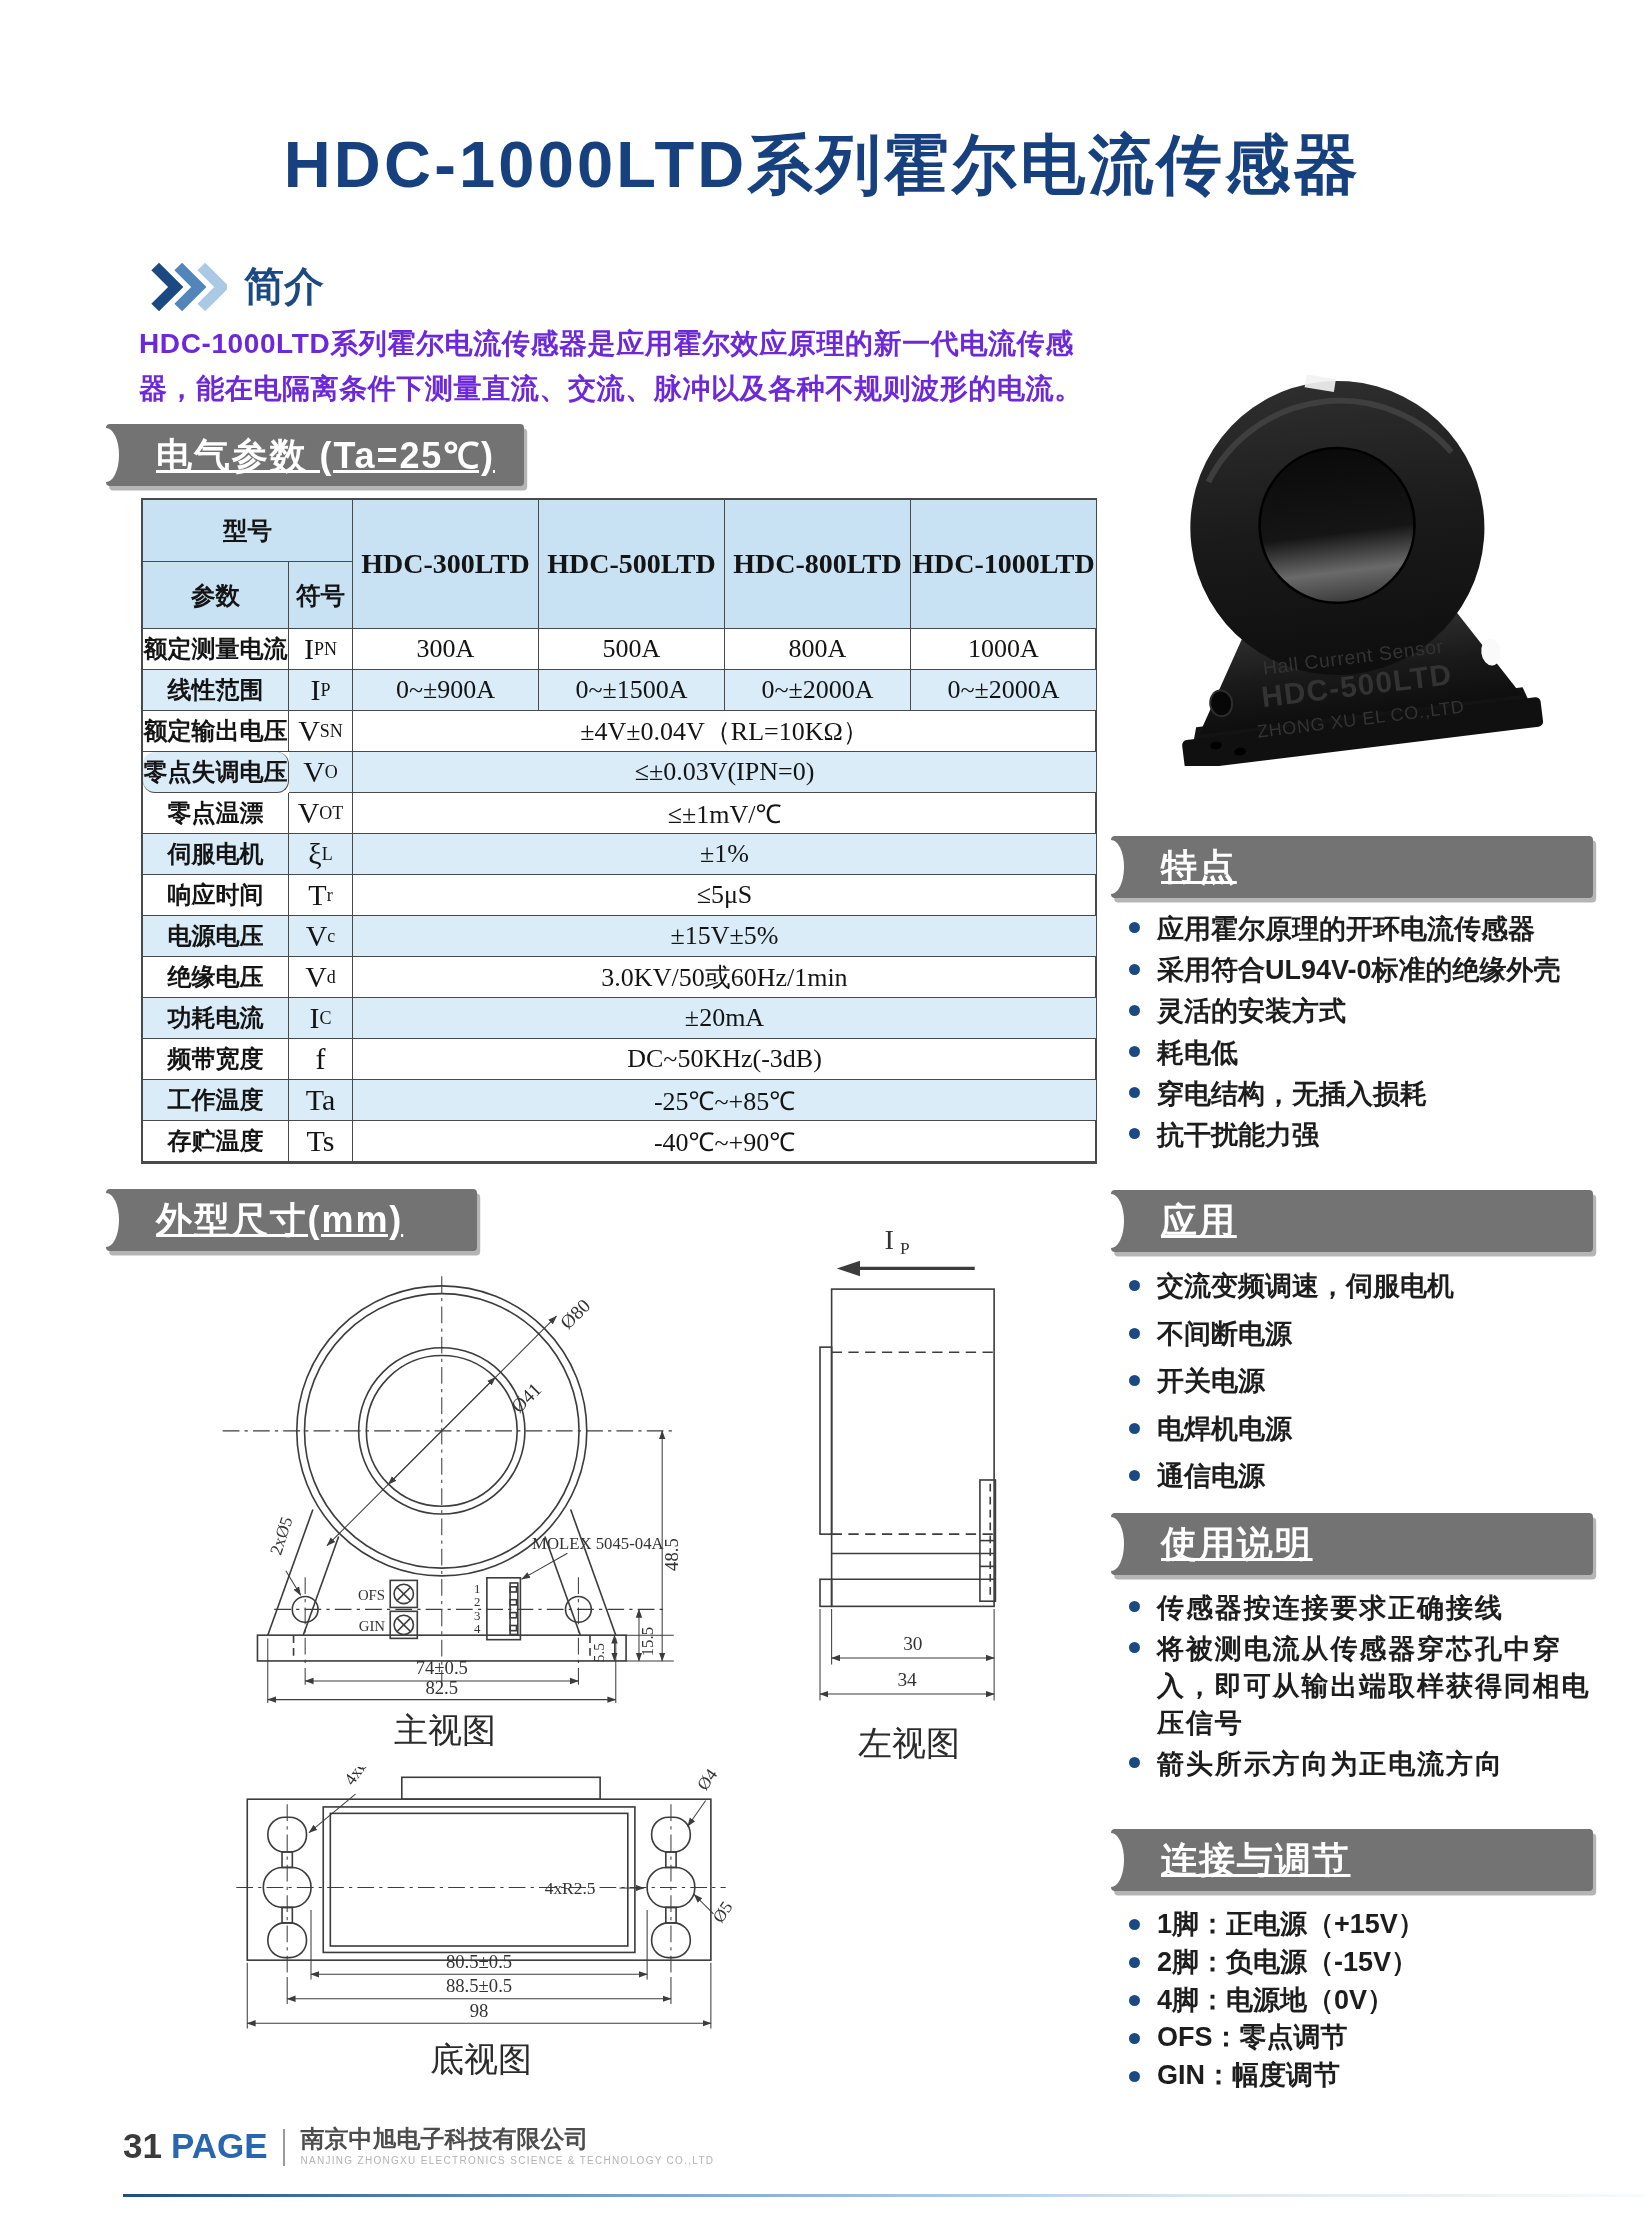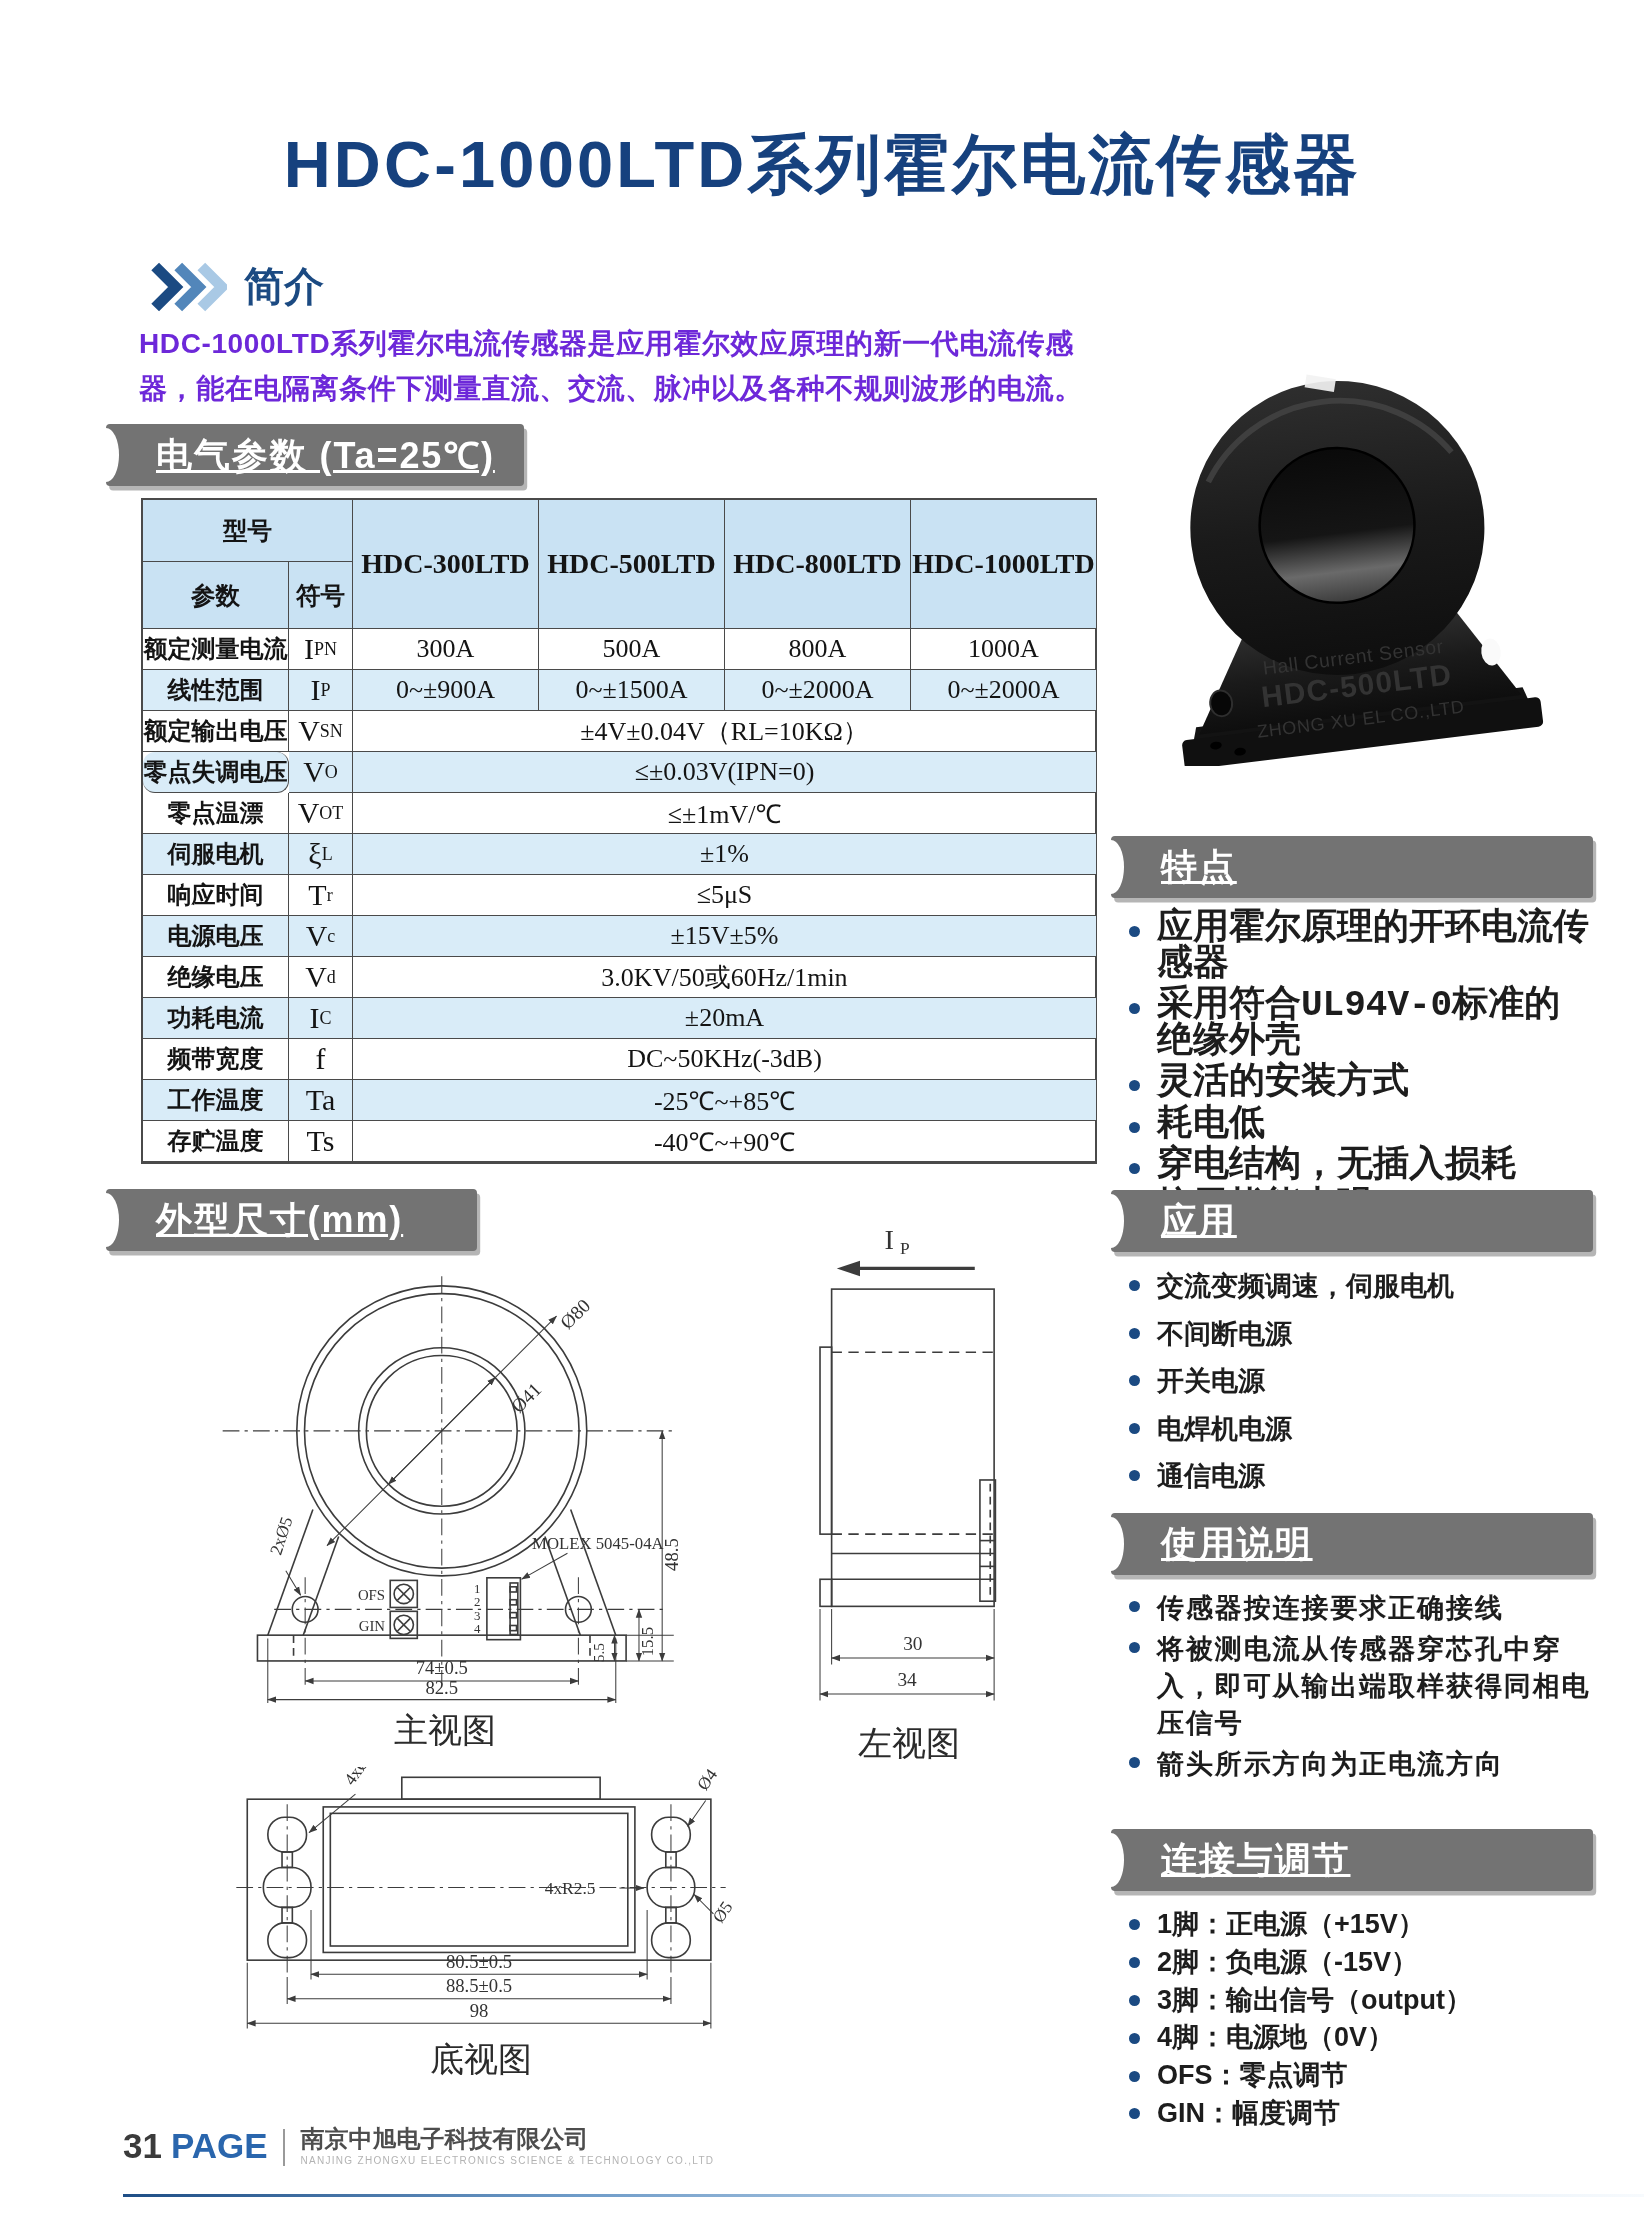--- a/index.html
+++ b/index.html
@@ -40,21 +40,21 @@
   .etable .param{font-size:24px;font-weight:600;}
   .etable .altbg{background:#d9ecf8;}
   .sub{font-size:0.6em;vertical-align:-0.3em;}
 
   
   .blist{color:#1d1d1d;}
   .blist .item{position:relative;padding-left:35px;font-weight:600;}
   .blist .item::before{content:"";position:absolute;left:6.5px;top:0.42em;width:11px;height:11px;
     border-radius:50%;background:#1b4a82;}
   .feat-list{left:1122px;top:911px;width:472px;}
-  .feat-list .item{font-size:36px;line-height:36px;margin-bottom:5.2px;font-family:Liberation Mono, monospace;}
+  .feat-list .item{font-size:27px;line-height:36px;margin-bottom:5.2px;}
   .app-list{left:1122px;top:1269px;width:472px;}
   .app-list .item{font-size:27px;line-height:34px;margin-bottom:13.5px;}
   .usage-list{left:1122px;top:1590px;width:472px;}
   .usage-list .item{font-size:27px;line-height:37px;margin-bottom:3.9px;letter-spacing:1.9px;}
   .conn-list{left:1122px;top:1908px;width:472px;}
   .conn-list .item{font-size:27px;line-height:32px;margin-bottom:5.8px;}
 
   
   .draw-caption{font-family:"Liberation Serif",serif;font-size:34px;color:#2b2b2b;text-align:center;}
   svg text{font-family:"Liberation Serif",serif;fill:#333;}
@@ -260,21 +260,20 @@
     <div class="item">将被测电流从传感器穿芯孔中穿入，即可从输出端取样获得同相电压信号</div>
     <div class="item">箭头所示方向为正电流方向</div>
   </div>
 
   <div class="abs banner" style="left:1111px;top:1829px;width:482px;height:62px;">
     <span class="banner-label">连接与调节</span>
   </div>
   <div class="abs blist conn-list">
     <div class="item">1脚：正电源（+15V）</div>
     <div class="item">2脚：负电源（-15V）</div>
-    <div class="item">3脚：输出信号（output）</div>
     <div class="item">4脚：电源地（0V）</div>
     <div class="item">OFS：零点调节</div>
     <div class="item">GIN：幅度调节</div>
   </div>
 
   <div class="abs banner" style="left:106px;top:1189px;width:371px;height:62px;">
     <span class="banner-label">外型尺寸(mm)</span>
   </div>
 
   <svg class="abs" style="left:184px;top:1258px;" width="522" height="445" viewBox="0 0 810 690">

